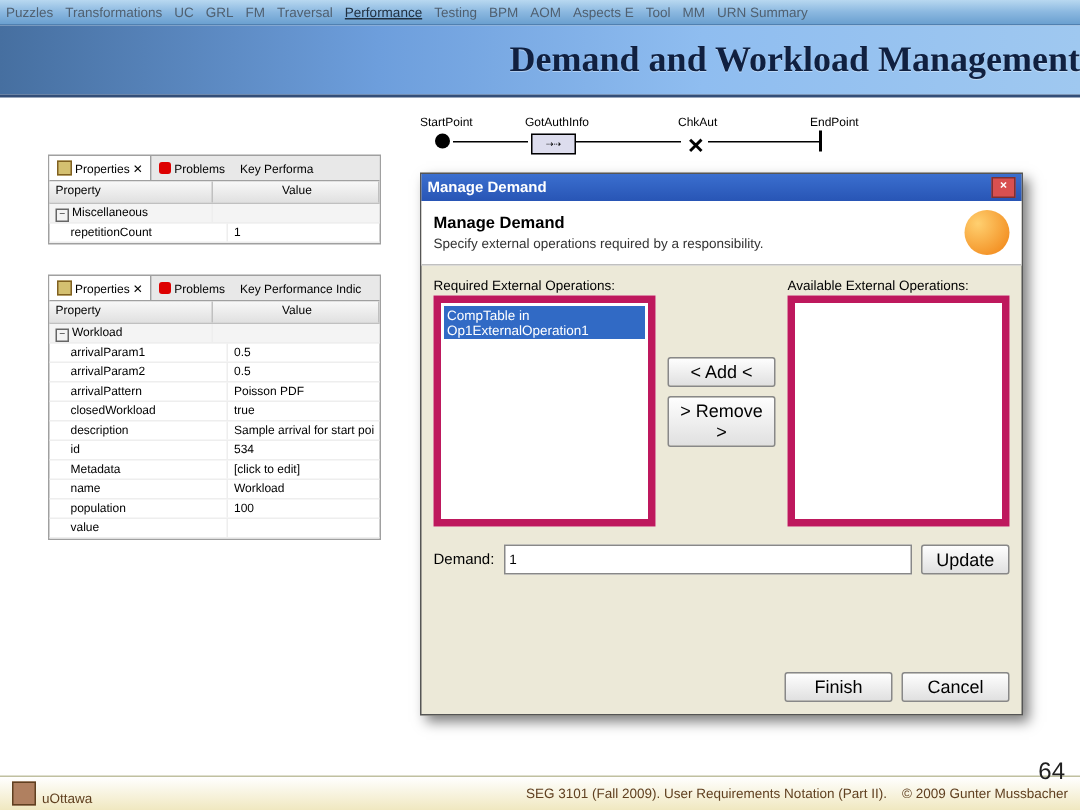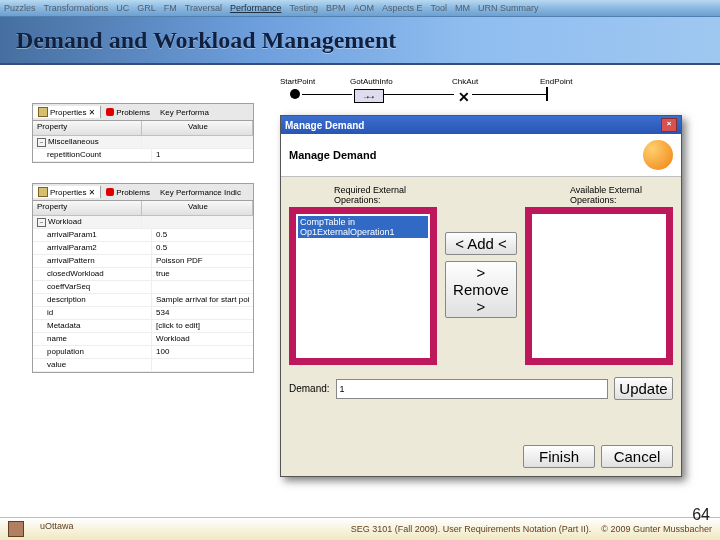--- a/index.html
+++ b/index.html
@@ -25,22 +25,22 @@
     gap: 8px;
   }
   .nav-item { cursor: pointer; color: #506070; }
   .nav-item.active { text-decoration: underline; color: #203040; }
   .header {
     height: 46px;
     background: linear-gradient(90deg, #466fa0 0%, #6d9edc 35%, #8fbdf0 65%, #9fc8f0 100%);
     border-bottom: 2px solid #334e78;
     display: flex;
     align-items: center;
-    padding-left: 16px;
     position: relative;
+    justify-content: flex-end;
   }
   .header-title {
     color: #102040;
     font-size: 24px;
     font-weight: bold;
     text-shadow: 0 1px 0 rgba(255,255,255,.4);
     font-family: Georgia, serif;
   }
   .content { position: relative; height: 450px; }
   .props-panel {
@@ -49,21 +49,20 @@
     background: #fff;
     font-size: 8px;
   }
   .props-panel.p1 { left: 32px; top: 38px; width: 220px; }
   .props-panel.p2 { left: 32px; top: 118px; width: 220px; }
   .tabs {
     display: flex;
     background: #e8e8e8;
     border-bottom: 1px solid #a0a0a0;
     height: 16px;
-    align-items: center;
     font-size: 8px;
   }
   .tab { padding: 1px 5px; display: flex; align-items: center; gap: 2px; cursor: pointer; }
   .tab.active { background: #fff; border-right: 1px solid #a0a0a0; }
   .icon-small { display:inline-block; width:8px; height:8px; background:#d4c070; border:1px solid #806020; }
   .icon-red { width:8px; height:8px; background:#d00; display:inline-block; border-radius:2px; }
   .table-header {
     display: flex;
     background: linear-gradient(180deg,#f8f8f8,#e0e0e0);
     border-bottom: 1px solid #c0c0c0;
@@ -127,28 +126,28 @@
     padding:6px 8px;
     display:flex;
     align-items:center;
     justify-content:space-between;
   }
   .dlg-title { font-weight:bold; font-size:11px; color:#000;}
   .dlg-sub { font-size:9px; color:#333; margin-top:2px; }
   .circle-icon { width:30px; height:30px; border-radius:50%; background:radial-gradient(circle at 30% 30%,#ffd070,#f08010); }
   .dialog-body { padding:8px; display:flex; gap:8px; }
   .col { flex:1; display:flex; flex-direction:column; }
-  .col label { font-size:9px; margin-bottom:2px;margin-left:45px; }
-  .listbox { border:7px solid #be185d; background:#fff; height:140px; font-size:9px; padding:2px; overflow:hidden;}
+  .col label { font-size:9px; margin-bottom:2px; }
+  .listbox { border:5px solid #be185d; background:#fff; height:140px; font-size:9px; padding:2px; overflow:hidden;}
   .listbox .item.selected { background:#316ac5; color:#fff; padding:1px 2px; }
   .btn-col { width:72px; display:flex; flex-direction:column; justify-content:center; gap:6px; }
   .btn {
     border:1px solid #888;
     background:linear-gradient(180deg,#fefefe,#e0e0e0);
-    font-size:15px;
+    font-size:12px;
     padding:2px 4px;
     text-align:center;
     cursor:pointer;
     border-radius:2px;
   }
   .demand-row { padding:4px 8px; display:flex; align-items:center; gap:6px;justify-content:flex-end;}
   .input { border:1px solid #888; background:#fff; height:16px; font-size:9px; padding:1px 3px; }
   .input.demand { width:270px; }
   .dlg-footer { position:absolute; bottom:8px; right:8px; display:flex; gap:6px; }
   .dlg-footer .btn { width:62px; }
@@ -160,21 +159,21 @@
     right:0;
     height:22px;
     background:linear-gradient(180deg,#fff,#f0e8c0);
     border-top:1px solid #c0c0a0;
     display:flex;
     align-items:center;
     padding:0 8px;
     font-size:9px;
     color:#604020;
   }
-  .footer .left { display:flex; align-items:flex-start; gap:16px; }
+  .footer .left { display:flex; align-items:flex-end; gap:4px; }
   .footer .mid { flex:1; text-align:right; }
   .uo-icon { width:14px; height:14px; background:#b08060; border:1px solid #604020; }
   .pg { position:absolute; right:10px; top:-12px; font-size:16px; color:#202020;}
 </style>
 </head>
 <body>
 
 <div class="top-nav">
   <span class="nav-item">Puzzles</span>
   <span class="nav-item">Transformations</span>
@@ -252,24 +251,20 @@
       </div>
     <div class="row">
         <div class="cell1 indent">arrivalPattern</div>
         <div class="cell2">Poisson PDF</div>
       </div>
     <div class="row">
         <div class="cell1 indent">closedWorkload</div>
         <div class="cell2">true</div>
       </div>
     <div class="row">
-        <div class="cell1 indent">coeffVarSeq</div>
-        <div class="cell2"></div>
-      </div>
-    <div class="row">
         <div class="cell1 indent">description</div>
         <div class="cell2">Sample arrival for start poi</div>
       </div>
     <div class="row">
         <div class="cell1 indent">id</div>
         <div class="cell2">534</div>
       </div>
     <div class="row">
         <div class="cell1 indent">Metadata</div>
         <div class="cell2">[click to edit]</div>
@@ -306,20 +301,21 @@
 
   <div class="dialog">
     <div class="titlebar">
       <span>Manage Demand</span>
       <span class="spacer"></span>
       <span class="winbtn">×</span>
     </div>
     <div class="dialog-head">
       <div>
         <div class="dlg-title">Manage Demand</div>
+        <div class="dlg-sub">Specify external operations required by a responsibility.</div>
       </div>
       <div class="circle-icon"></div>
     </div>
     <div class="dialog-body">
       <div class="col">
         <label>Required External Operations:</label>
         <div class="listbox">
           <div class="item selected">CompTable in Op1ExternalOperation1</div>
         </div>
       </div>

